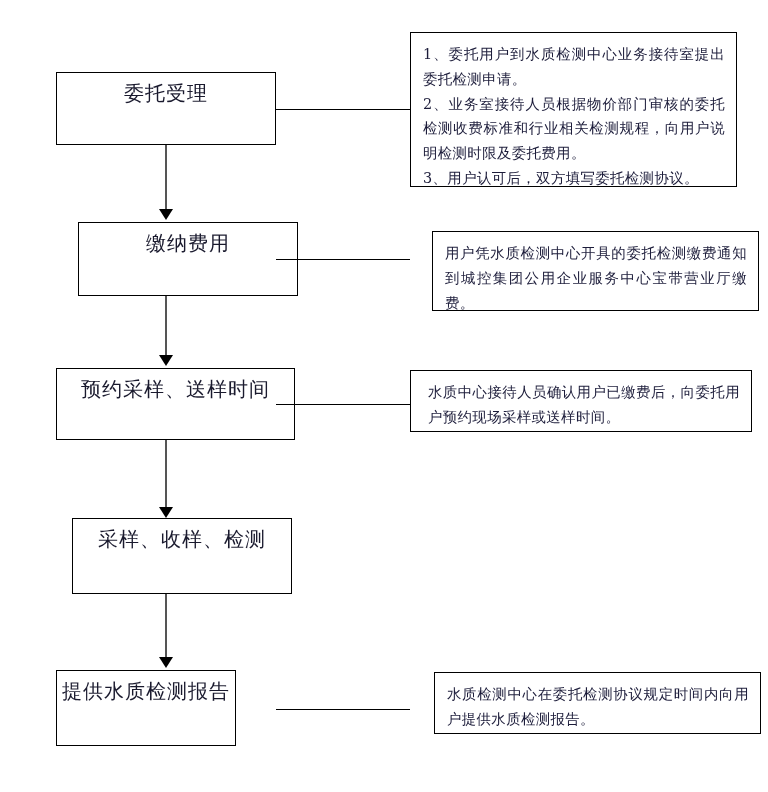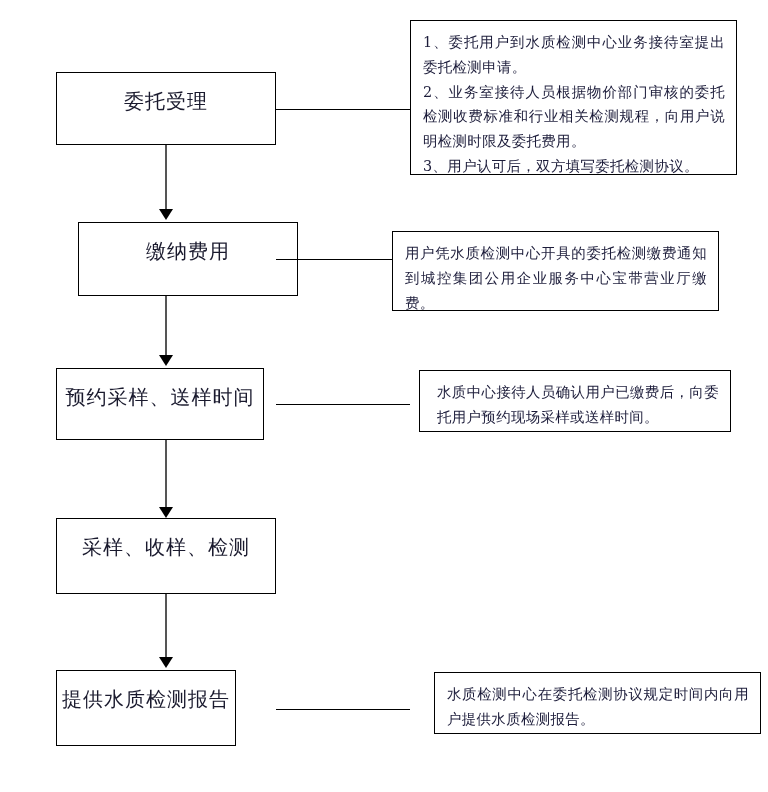--- a/index.html
+++ b/index.html
@@ -23,21 +23,21 @@
 
   
   .proc-box {
     position: absolute;
     box-sizing: border-box;
     border: 1.4px solid #000000;
     background: #ffffff;
     display: flex;
     align-items: flex-start;
     justify-content: center;
-    padding-top: 16px;
+    padding-top: 8px;
   }
   .proc-label {
     font-family: "DejaVu Sans", "Liberation Sans", sans-serif;
     font-size: 20px;
     line-height: 1.25;
     color: #1a1a2e;
     letter-spacing: 1px;
     white-space: nowrap;
   }
 
@@ -83,56 +83,56 @@
 <body>
 
 <div id="canvas">
 
   <div class="proc-box" style="left:56px; top:72px; width:220px; height:73px;">
     <span class="proc-label">委托受理</span>
   </div>
 
   <div class="h-connector" style="left:276px; top:109px; width:134px;"></div>
 
-  <div class="note-box" style="left:410px; top:20px; width:327px; height:155px;">
+  <div class="note-box" style="left:410px; top:32px; width:327px; height:155px;">
     <div class="note-text">1、委托用户到水质检测中心业务接待室提出委托检测申请。
 2、业务室接待人员根据物价部门审核的委托检测收费标准和行业相关检测规程，向用户说明检测时限及委托费用。
 3、用户认可后，双方填写委托检测协议。</div>
   </div>
 
   <div class="v-arrow" style="left:165px; top:145px; height:66px;"></div>
   <div class="arrow-head" style="left:159px; top:209px;"></div>
 
   <div class="proc-box" style="left:56px; top:222px; width:220px; height:74px;margin-left:22px;">
     <span class="proc-label">缴纳费用</span>
   </div>
 
   <div class="h-connector" style="left:276px; top:259px; width:134px;"></div>
 
-  <div class="note-box" style="left:392px; top:231px; width:327px; height:80px;">
+  <div class="note-box" style="left:432px; top:231px; width:327px; height:80px;">
     <div class="note-text">用户凭水质检测中心开具的委托检测缴费通知到城控集团公用企业服务中心宝带营业厅缴费。</div>
   </div>
 
   <div class="v-arrow" style="left:165px; top:296px; height:61px;"></div>
   <div class="arrow-head" style="left:159px; top:355px;"></div>
 
-  <div class="proc-box" style="left:56px; top:368px; width:208px; height:72px;">
+  <div class="proc-box" style="left:56px; top:368px; width:239px; height:72px;">
     <span class="proc-label">预约采样、送样时间</span>
   </div>
 
   <div class="h-connector" style="left:276px; top:404px; width:134px;"></div>
 
-  <div class="note-box" style="left:419px; top:370px; width:312px; height:62px;padding-left:17px;">
+  <div class="note-box" style="left:410px; top:370px; width:342px; height:62px;padding-left:17px;">
     <div class="note-text">水质中心接待人员确认用户已缴费后，向委托用户预约现场采样或送样时间。</div>
   </div>
 
   <div class="v-arrow" style="left:165px; top:440px; height:69px;"></div>
   <div class="arrow-head" style="left:159px; top:507px;"></div>
 
-  <div class="proc-box" style="left:56px; top:518px; width:220px; height:76px;">
+  <div class="proc-box" style="left:72px; top:518px; width:220px; height:76px;">
     <span class="proc-label">采样、收样、检测</span>
   </div>
 
   <div class="v-arrow" style="left:165px; top:594px; height:65px;"></div>
   <div class="arrow-head" style="left:159px; top:657px;"></div>
 
   <div class="proc-box" style="left:56px; top:670px; width:180px; height:76px;">
     <span class="proc-label">提供水质检测报告</span>
   </div>
 

